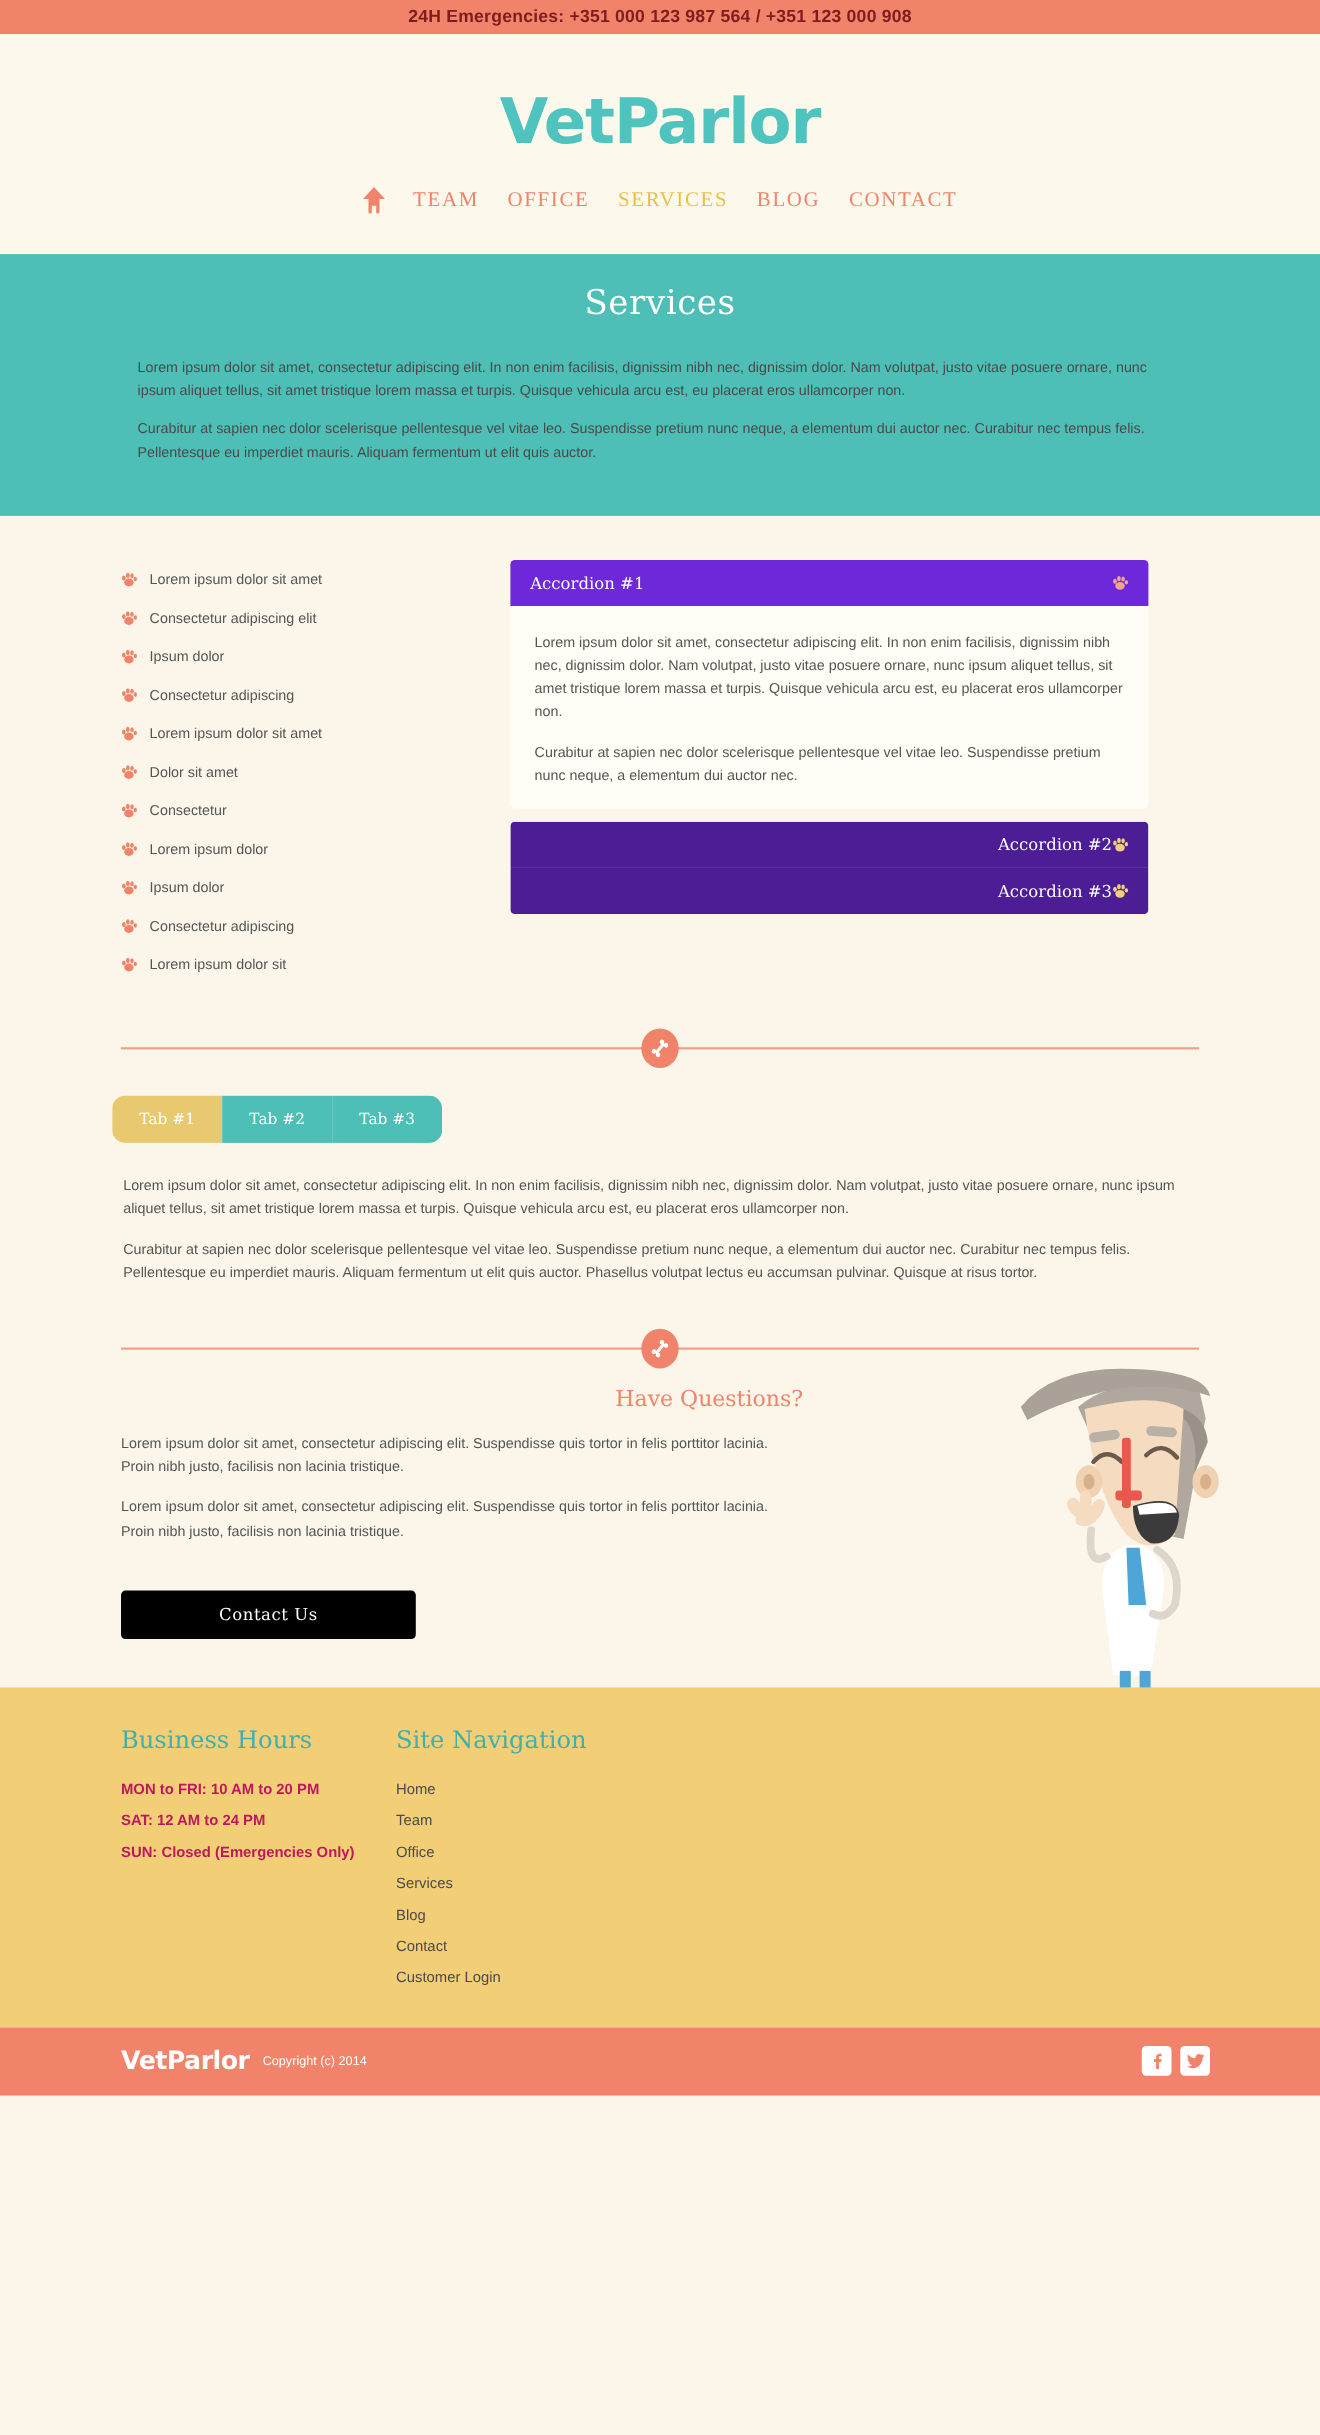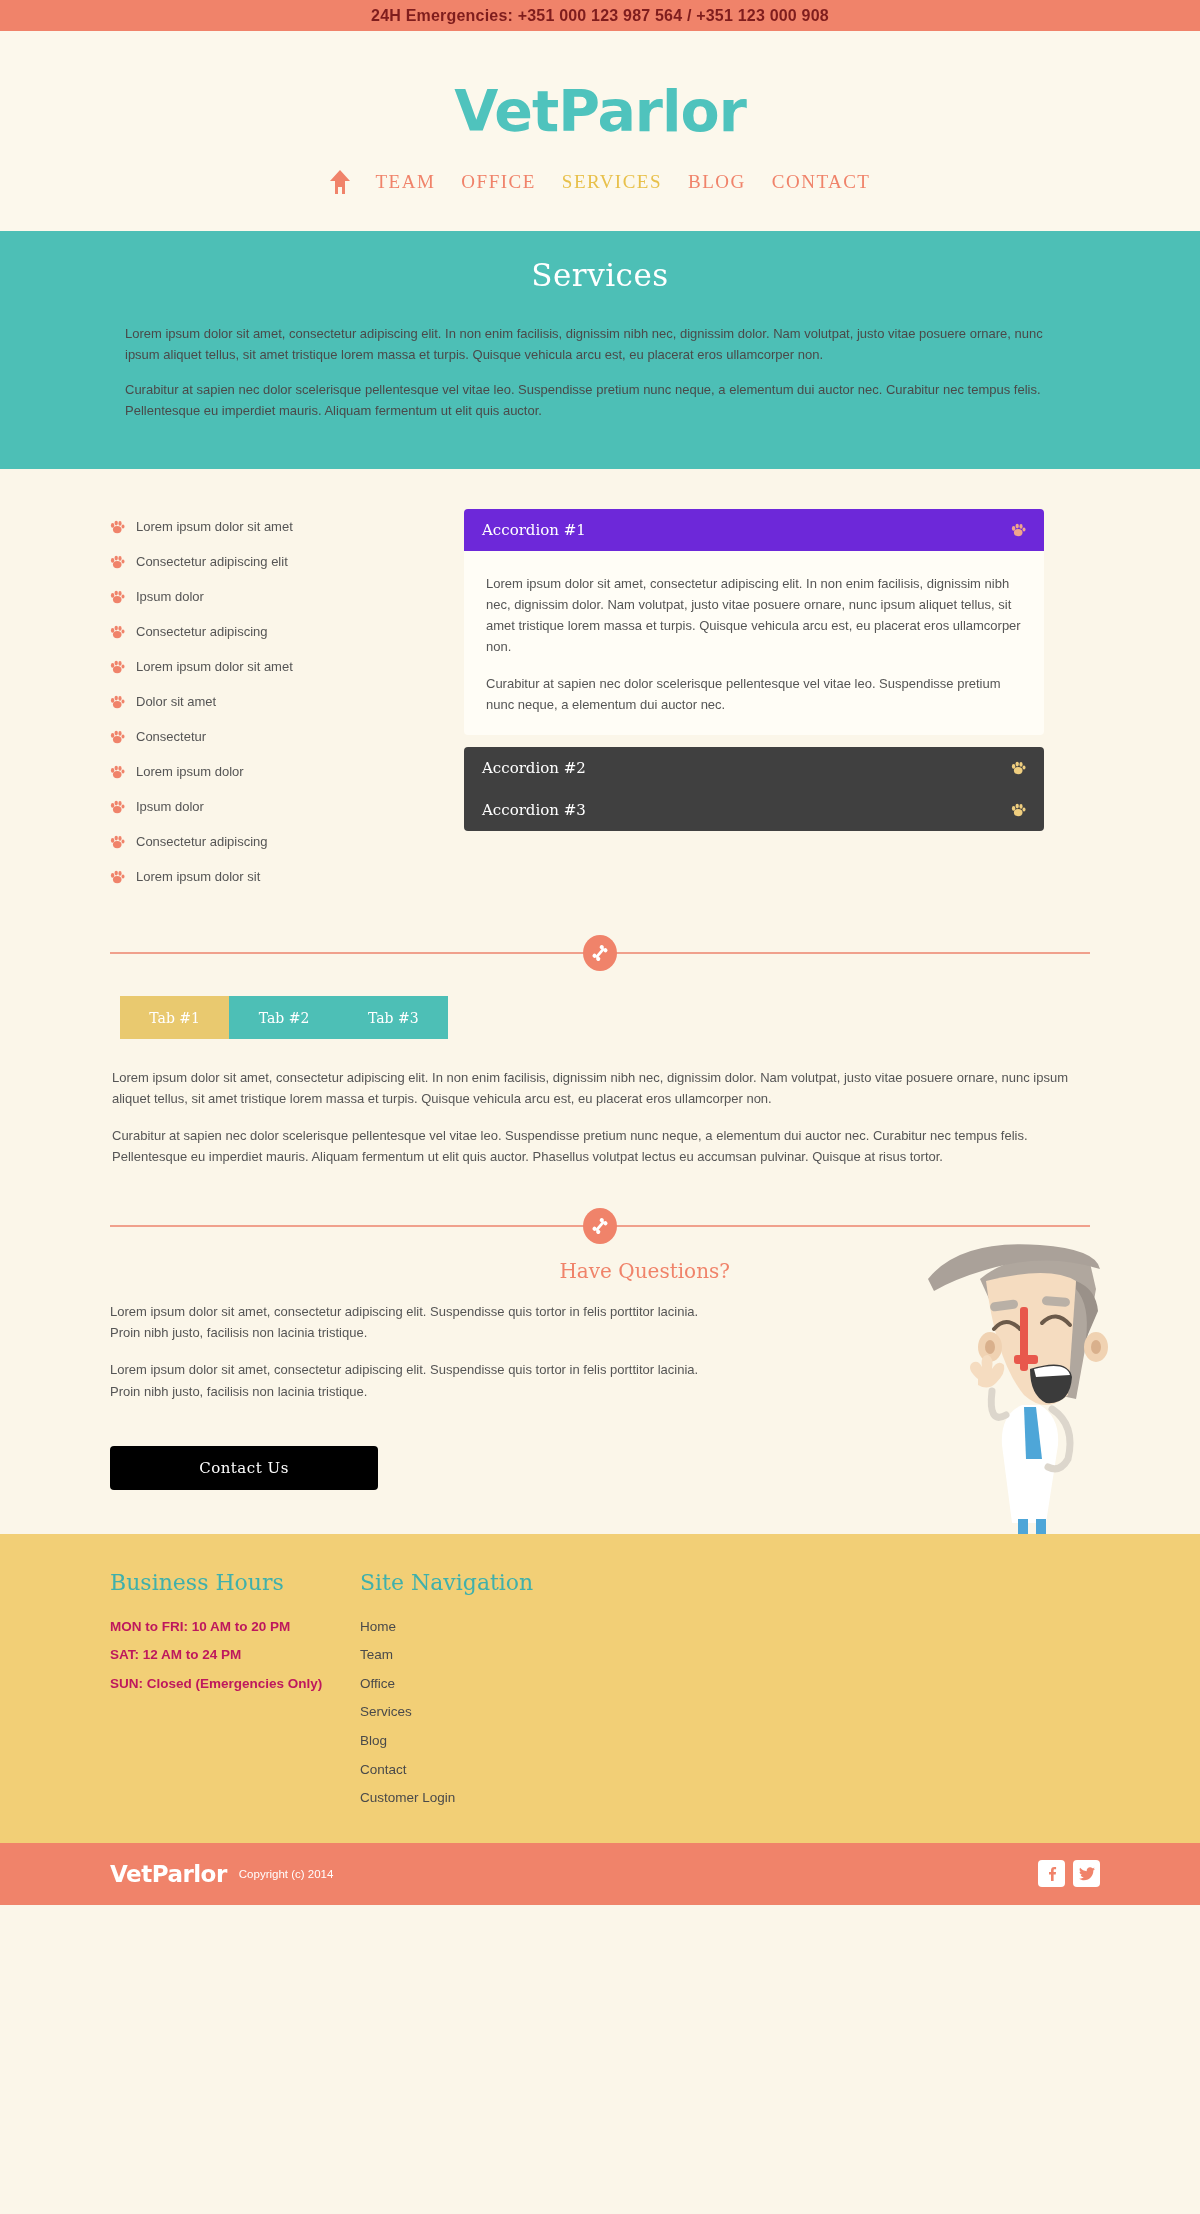--- a/index.html
+++ b/index.html
@@ -67,41 +67,41 @@
     font-size:13px;color:#555;height:35px;
   }
   .paw-ic{width:15px;height:14px;flex:0 0 15px;display:block;}
   .col-right{width:580px;}
   .acc-head{
     height:42px;display:flex;align-items:center;justify-content:space-between;
     padding:0 18px;color:#fff;font-family:"DejaVu Serif",serif;
     font-size:15px;cursor:pointer;
   }
   .acc-head.yellow{background:#6d28d9;border-radius:4px 4px 0 0;}
-  .acc-head.teal{background:#404040;}
+  .acc-head.teal{background:#4c1d95;justify-content:flex-end;}
   .acc-teal-group{border-radius:4px;overflow:hidden;margin-top:12px;}
   .acc-body{
     background:#fffdf6;padding:22px 22px 20px;
     border-radius:0 0 4px 4px;
   }
   .acc-body p{font-size:13px;line-height:1.62;color:#555;}
   .acc-body p+p{margin-top:16px;}
   
   .divider{position:relative;height:30px;margin:44px 10px 0;}
   .divider .line{
     position:absolute;top:14px;left:0;right:0;height:2px;
     background:#f0a08c;
   }
   .divider .knob{
     position:absolute;left:50%;top:-3px;transform:translateX(-50%);
     width:34px;height:36px;border-radius:50%;background:#f0836a;
     display:flex;align-items:center;justify-content:center;
   }
   
-  .tabbar{display:flex;margin:28px 0 0 20px;width:328px;border-radius:0;overflow:hidden;}
+  .tabbar{display:flex;margin:28px 0 0 2px;width:300px;border-radius:12px;overflow:hidden;}
   .tab{
     flex:1;height:43px;display:flex;align-items:center;justify-content:center;
     background:#4dbfb6;color:#fff;font-family:"DejaVu Serif",serif;font-size:14px;
     cursor:pointer;
   }
   .tab.active{background:#e9c96f;}
   .tabpanel{padding:28px 12px 0;}
   .tabpanel p{font-size:13px;line-height:1.62;color:#555;}
   .tabpanel p+p{margin-top:16px;}
   

